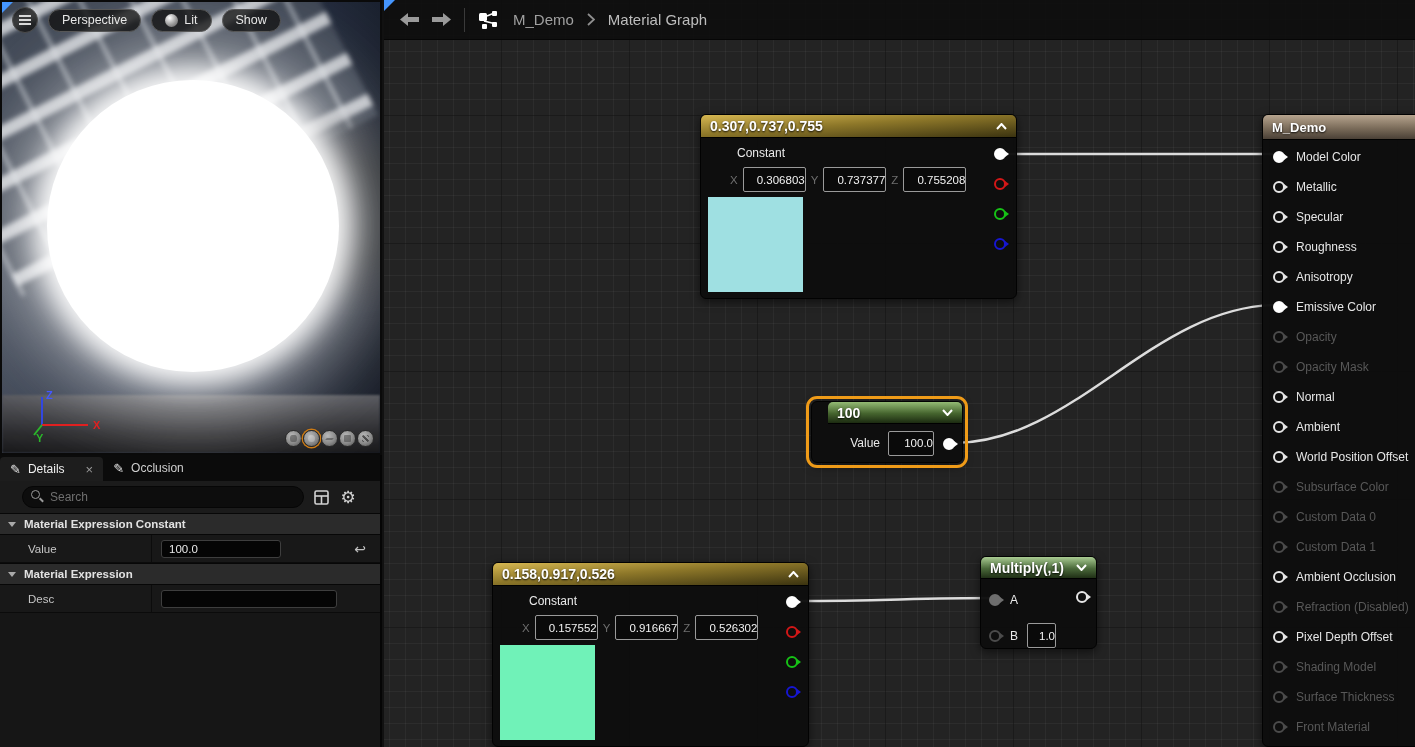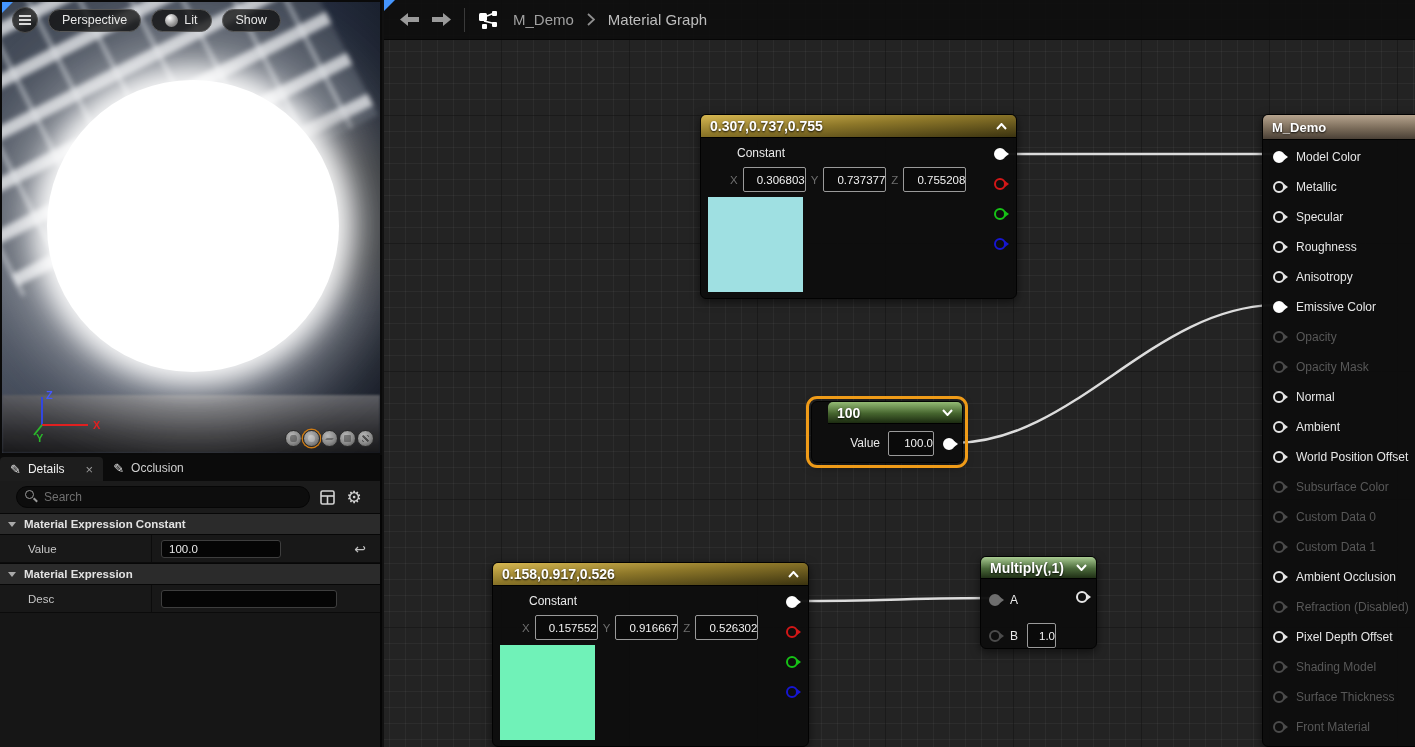--- a/index.html
+++ b/index.html
@@ -41,21 +41,21 @@
   .shape-glyph.cube { border-radius:1px; }
   .shape-glyph.teapot { border-radius:2px; background:repeating-linear-gradient(45deg, rgba(40,40,40,.7) 0 2px, rgba(150,150,150,.5) 2px 4px); }
 
   
   .details { position:absolute; left:0; top:455px; width:382px; height:292px; background:#161616; border-right:2px solid #050505; }
   .tabbar { height:26px; background:#0b0b0b; display:flex; align-items:stretch; }
   .tab { display:flex; align-items:center; gap:7px; padding:0 10px; font-size:12px; color:#cfcfcf; cursor:pointer; }
   .tab.active { background:#1d1d1d; color:#efefef; border-radius:4px 4px 0 0; margin-top:2px; }
   .tab .pencil { font-size:13px; color:#e4e4e4; font-style:normal; }
   .tab-close { margin-left:14px; color:#9a9a9a; font-size:13px; line-height:1; cursor:pointer; }
-  .searchrow { height:32px; display:flex; align-items:center; gap:7px; padding:0 16px; background:#1b1b1b; }
+  .searchrow { height:32px; display:flex; align-items:center; gap:7px; padding:0 22px; background:#1b1b1b; }
   .searchbox { position:relative; flex:1; }
   .search-input { width:100%; height:22px; border-radius:12px; background:#0d0d0d; border:1px solid #060606; color:#cfcfcf; font-size:12px; padding:0 10px 0 27px; outline:none; font-family:"Liberation Sans",sans-serif; }
   .search-input::placeholder { color:#6f6f6f; }
   .mag-icon { position:absolute; left:9px; top:4px; width:9px; height:9px; border:1.7px solid #9a9a9a; border-radius:50%; }
   .mag-icon::after { content:""; position:absolute; left:7px; top:8px; width:5px; height:1.8px; background:#9a9a9a; transform:rotate(45deg); }
   .icon-btn { width:20px; height:20px; display:flex; align-items:center; justify-content:center; cursor:pointer; color:#d2d2d2; }
   .gear-glyph { font-size:17px; line-height:1; }
   .sect-head { height:22px; background:#2b2b2b; border-top:1px solid #070707; border-bottom:1px solid #070707; display:flex; align-items:center; gap:8px; padding:0 8px; }
   .sect-head .tri { width:0; height:0; border-left:4.5px solid transparent; border-right:4.5px solid transparent; border-top:5.5px solid #aaa; }
   .sect-title { font-size:11.5px; font-weight:bold; color:#e2e2e2; }

